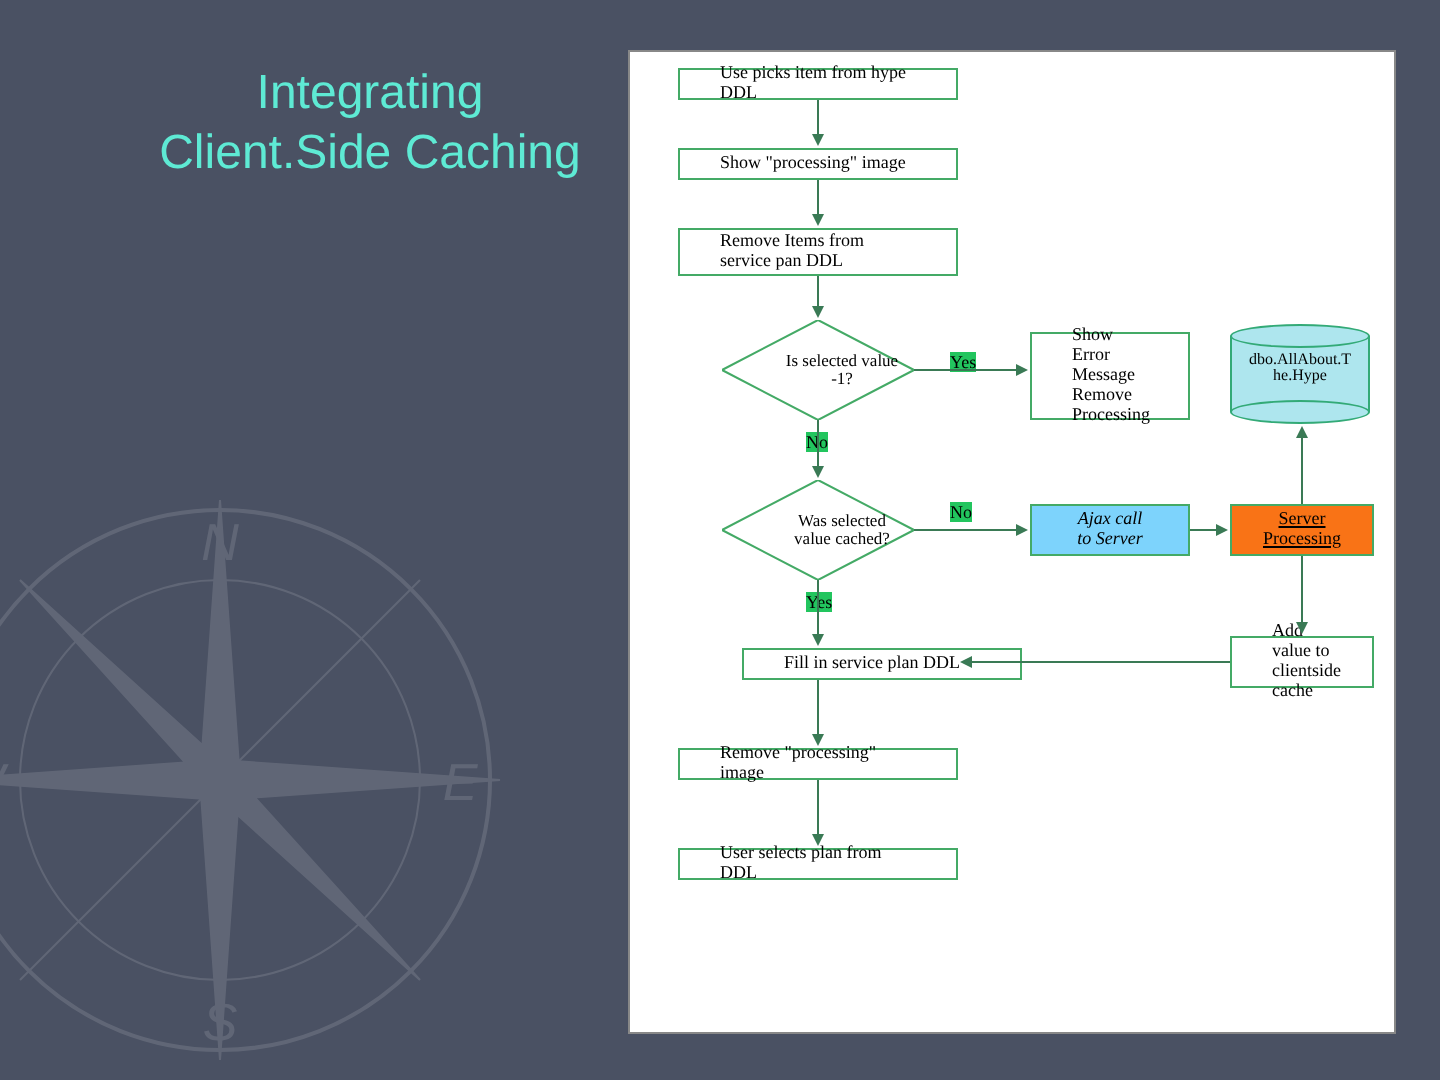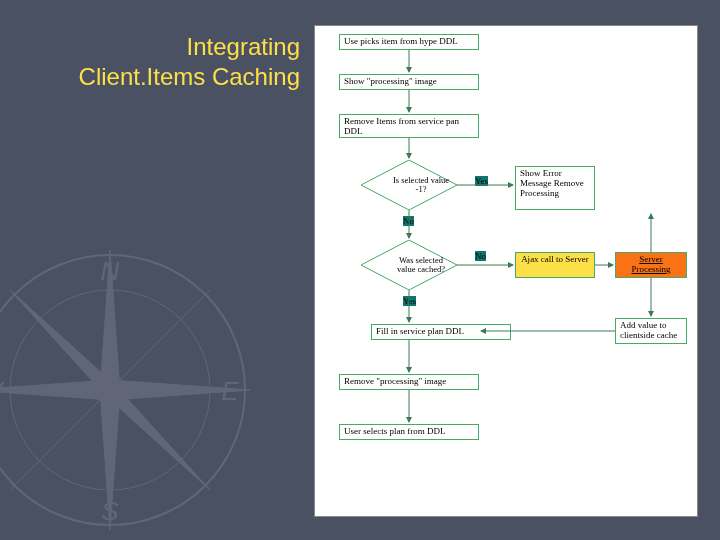--- a/index.html
+++ b/index.html
@@ -13,62 +13,63 @@
   .compass-bg {
     position: absolute;
     left: -40px; top: 240px;
     width: 300px; height: 300px;
     opacity: 0.12;
     pointer-events: none;
   }
   .title {
     position: absolute;
     left: 70px; top: 32px;
-    color: #fde047;
+    color: #5eead4;
     font-size: 24px;
     line-height: 1.25;
-    text-align: right;
+    text-align: center;
     width: 230px;
   }
   .flowchart-panel {
     position: absolute;
     left: 314px; top: 25px;
     width: 384px; height: 492px;
     background: #fff;
     border: 1px solid #888;
   }
   .node {
     position: absolute;
     border: 1px solid #4a6;
     background: #fff;
     font-family: "Times New Roman", serif;
     font-size: 9px;
     display: flex;
+    align-items: center;
     justify-content: flex-start;
-    padding: 2px 4px;
+    padding: 2px 20px;
     line-height: 1.1;
   }
   .node.center { justify-content: center; text-align: center; }
   .diamond {
     position: absolute;
     width: 96px; height: 50px;
   }
   .diamond svg { position: absolute; left: 0; top: 0; }
   .diamond .dlabel {
     position: absolute; left: 12px; top: 0; width: 100%; height: 100%;
     display: flex; align-items: center; justify-content: center;
     font-family: "Times New Roman", serif;
     font-size: 8.5px; text-align: center; line-height: 1.05;
     padding: 0 16px;
   }
   .edge-label {
     position: absolute;
     font-family: "Times New Roman", serif;
     font-size: 9px;
-    background: #0f766e;
+    background: #22c55e;
   }
   .cylinder {
     position: absolute;
     width: 70px; height: 50px;
   }
   .cylinder .cyl-body {
     position: absolute; left:0; top:6px; width:70px; height:38px;
     background: #aee6ee;
     border-left: 1px solid #3a7; border-right: 1px solid #3a7;
   }
@@ -82,21 +83,21 @@
   }
   .cylinder .cyl-label {
     position: absolute; left:0; top:14px; width:100%;
     font-family: "Times New Roman", serif;
     font-size: 8px; text-align: center; line-height:1.05;
   }
   .arrow {
     position: absolute;
     pointer-events: none;
   }
-  .orange { background: #fde047; }
+  .orange { background: #7dd3fc; font-style: italic; }
   .yellow { background: #f97316; text-decoration: underline; }
 </style>
 </head>
 <body>
 
 <svg class="compass-bg" viewBox="0 0 300 300">
   <circle cx="150" cy="150" r="135" fill="none" stroke="#fff" stroke-width="2"></circle>
   <circle cx="150" cy="150" r="100" fill="none" stroke="#fff" stroke-width="1"></circle>
   <g stroke="#fff" stroke-width="1" fill="#fff">
     <polygon points="150,10 160,150 150,290 140,150"></polygon>
@@ -105,21 +106,21 @@
     <polygon points="250,50 155,145 50,250 145,155"></polygon>
   </g>
   <text x="150" y="40" fill="#fff" font-size="26" text-anchor="middle" font-style="italic">N</text>
   <text x="150" y="280" fill="#fff" font-size="26" text-anchor="middle" font-style="italic">S</text>
   <text x="30" y="160" fill="#fff" font-size="26" text-anchor="middle" font-style="italic">W</text>
   <text x="270" y="160" fill="#fff" font-size="26" text-anchor="middle" font-style="italic">E</text>
 </svg>
 
 <div class="title">
   <span>Integrating</span><br>
-  <span>Client.Items Caching</span>
+  <span>Client.Side Caching</span>
 </div>
 
 <div class="flowchart-panel">
 
   <div class="node" style="left:24px; top:8px; width:140px; height:16px;">
       <span>Use picks item from hype DDL</span>
     </div>
   <div class="node" style="left:24px; top:48px; width:140px; height:16px;">
       <span>Show "processing" image</span>
     </div>
@@ -133,20 +134,26 @@
       </svg>
     <div class="dlabel">
         <span>Is selected value -1?</span>
       </div>
   </div>
 
   <div class="node" style="left:200px; top:140px; width:80px; height:44px;">
       <span>Show Error Message Remove Processing</span>
     </div>
 
+  <div class="cylinder" style="left:300px; top:136px;">
+    <div class="cyl-body"></div>
+      <div class="cyl-bot"></div>
+      <div class="cyl-top"></div>
+    <div class="cyl-label"><span>dbo.AllAbout.T he.Hype</span></div>
+  </div>
 
   <div class="diamond" style="left:46px; top:214px;">
     <svg width="96" height="50">
         <polygon points="48,0 96,25 48,50 0,25" fill="#fff" stroke="#4a6"></polygon>
       </svg>
     <div class="dlabel">
         <span>Was selected value cached?</span>
       </div>
   </div>
 

